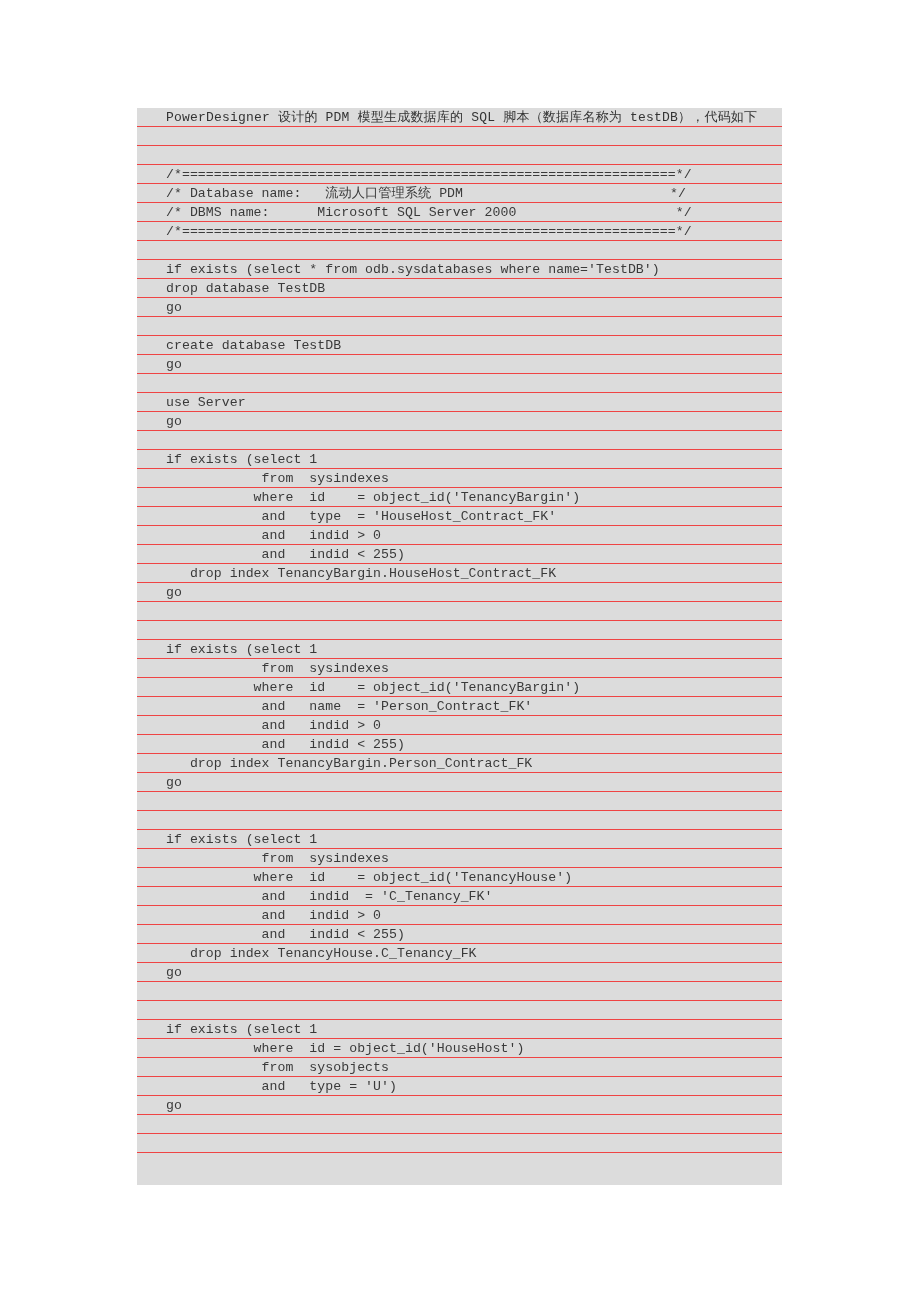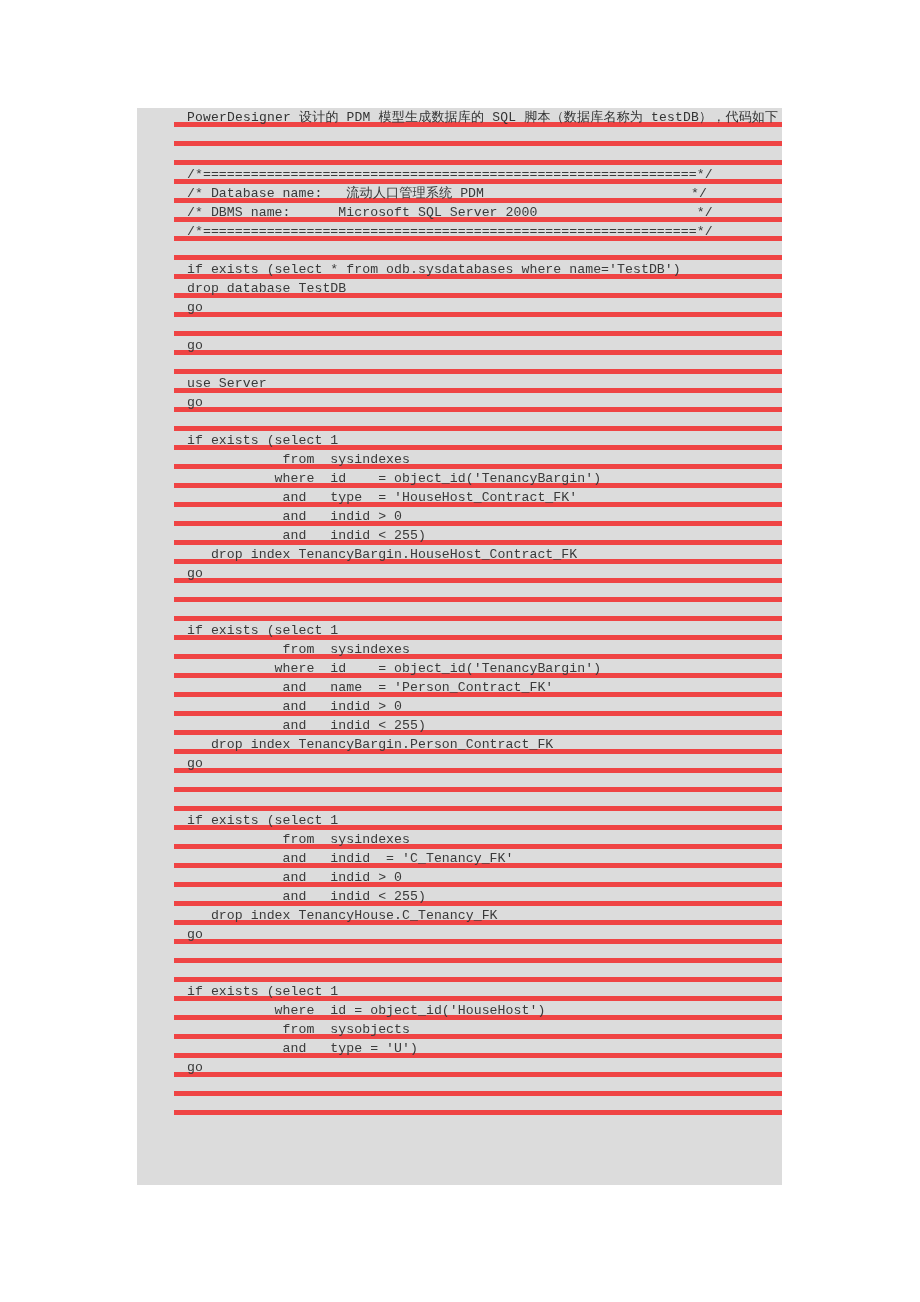--- a/index.html
+++ b/index.html
@@ -35,24 +35,23 @@
   .caption-line,
   .code-line {
     position: relative;
     height: 19px;
     line-height: 19px;
     font-family: "Liberation Mono", "DejaVu Sans Mono", monospace;
     font-size: 13.2px;
     color: #3a3a3a;
     white-space: pre;
     box-sizing: border-box;
-    border-bottom: 5px solid #ef4444;
-    padding-left: 13px;
+    border-bottom: 1px solid #ef4444;
+    padding-left: 29px;
     letter-spacing: 0.05px;
-    margin-left: 37px;
   }
 
   .caption-line {
     font-size: 13px;
     color: #333333;
     letter-spacing: 0.2px;
   }
 
   .blank {
     color: transparent;
@@ -72,20 +71,21 @@
         <div class="code-line blank">&nbsp;</div>
         <div class="code-line">/*==============================================================*/</div>
         <div class="code-line">/* Database name:   流动人口管理系统 PDM                          */</div>
         <div class="code-line">/* DBMS name:      Microsoft SQL Server 2000                    */</div>
         <div class="code-line">/*==============================================================*/</div>
         <div class="code-line blank">&nbsp;</div>
         <div class="code-line">if exists (select * from odb.sysdatabases where name='TestDB')</div>
         <div class="code-line">drop database TestDB</div>
         <div class="code-line">go</div>
         <div class="code-line blank">&nbsp;</div>
+        <div class="code-line">create database TestDB</div>
         <div class="code-line">go</div>
         <div class="code-line blank">&nbsp;</div>
         <div class="code-line">use Server</div>
         <div class="code-line">go</div>
         <div class="code-line blank">&nbsp;</div>
         <div class="code-line">if exists (select 1</div>
         <div class="code-line">            from  sysindexes</div>
         <div class="code-line">           where  id    = object_id('TenancyBargin')</div>
         <div class="code-line">            and   type  = 'HouseHost_Contract_FK'</div>
         <div class="code-line">            and   indid &gt; 0</div>
@@ -99,20 +99,21 @@
         <div class="code-line">           where  id    = object_id('TenancyBargin')</div>
         <div class="code-line">            and   name  = 'Person_Contract_FK'</div>
         <div class="code-line">            and   indid &gt; 0</div>
         <div class="code-line">            and   indid &lt; 255)</div>
         <div class="code-line">   drop index TenancyBargin.Person_Contract_FK</div>
         <div class="code-line">go</div>
         <div class="code-line blank">&nbsp;</div>
         <div class="code-line blank">&nbsp;</div>
         <div class="code-line">if exists (select 1</div>
         <div class="code-line">            from  sysindexes</div>
+        <div class="code-line">           where  id    = object_id('TenancyHouse')</div>
         <div class="code-line">            and   indid  = 'C_Tenancy_FK'</div>
         <div class="code-line">            and   indid &gt; 0</div>
         <div class="code-line">            and   indid &lt; 255)</div>
         <div class="code-line">   drop index TenancyHouse.C_Tenancy_FK</div>
         <div class="code-line">go</div>
         <div class="code-line blank">&nbsp;</div>
         <div class="code-line blank">&nbsp;</div>
         <div class="code-line">if exists (select 1</div>
         <div class="code-line">           where  id = object_id('HouseHost')</div>
         <div class="code-line">            from  sysobjects</div>

